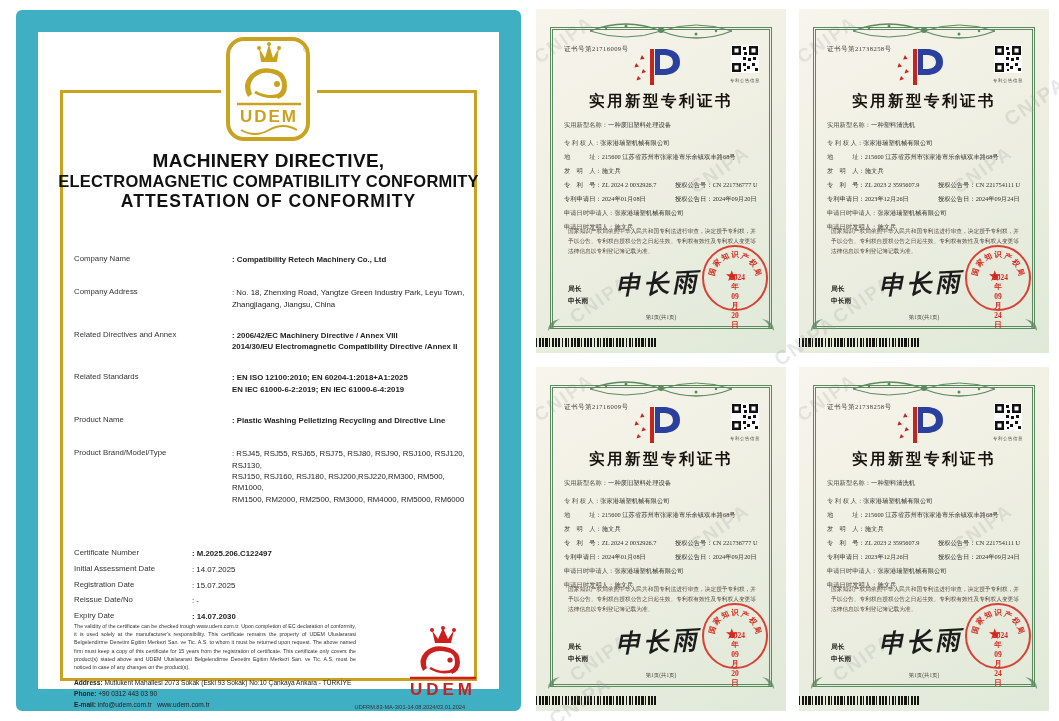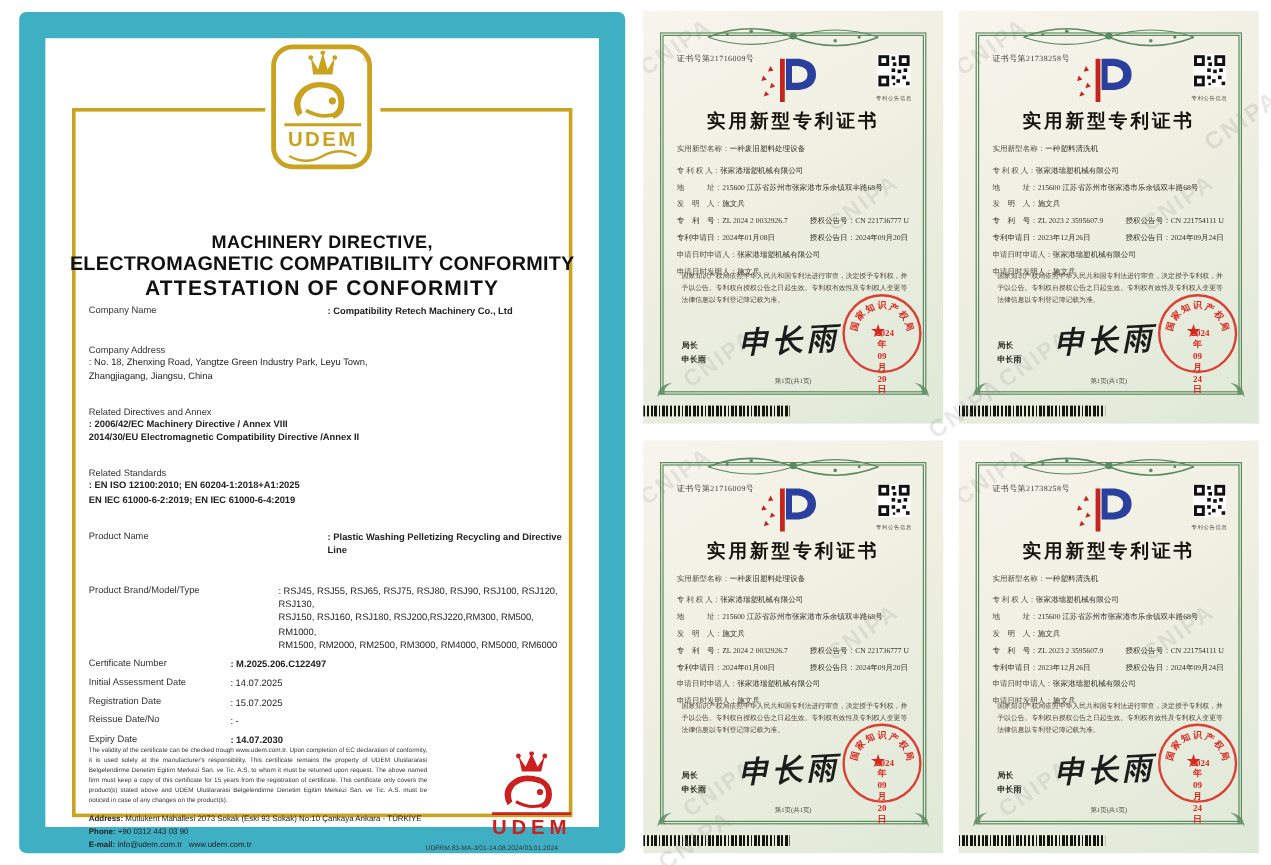--- a/index.html
+++ b/index.html
@@ -9,31 +9,31 @@
 
   
   .udem-cert { position:absolute; left:16px; top:10px; width:505px; height:701px;
     border:22px solid #3fafc4; border-radius:6px; background:#fff; }
   .u-inner { position:relative; width:100%; height:100%; background:#fff; }
   .u-frame { position:absolute; left:22px; right:22px; top:58px; bottom:8px;
     border:3px solid #c9a21f; }
   .u-logo { position:absolute; left:50%; transform:translateX(-50%); top:4px;
     width:96px; height:110px; background:#fff; z-index:2; padding:0 4px; }
   .u-titles { position:absolute; top:118px; left:0; right:0; text-align:center; color:#111; }
-  .u-t1 { font-size:15px; font-weight:bold; letter-spacing:.3px;margin-top:44px; }
+  .u-t1 { font-size:19px; font-weight:bold; letter-spacing:.3px; }
   .u-t2 { font-size:16.5px; font-weight:bold; letter-spacing:.2px; }
   .u-t3 { font-size:17.5px; font-weight:bold; letter-spacing:1px; }
   .u-intro { position:absolute; top:176px; left:40px; right:40px; text-align:center;
     font-size:7.3px; line-height:1.45; color:#222; white-space:pre-line; }
   .u-fields { position:absolute; top:222px; left:36px; right:30px; }
   .u-row { display:flex; font-size:7.8px; color:#222; }
   .u-row .lab { width:158px; flex:none; color:#333; }
   .u-row .val { flex:1; white-space:pre-line; line-height:1.45; }
   .u-row .val.b { font-weight:bold; }
-  .u-row.m1 { margin-bottom:22px;gap:41px; } .u-row.m2 { margin-bottom:20px;flex-direction:column; }
+  .u-row.m1 { margin-bottom:22px; } .u-row.m2 { margin-bottom:20px; }
   .u-row.m3 { margin-bottom:24px; }
   .u-certblock { position:absolute; top:516px; left:36px; width:270px; }
   .u-certblock .u-row { margin-bottom:4.5px; }
   .u-certblock .lab { width:118px; }
   .u-sig { position:absolute; top:488px; left:296px; width:190px; text-align:center; }
   .u-sig-lines { font-size:7.4px; line-height:1.5; color:#222; white-space:pre-line; margin-top:2px; }
   .u-fine { position:absolute; top:590px; left:36px; width:282px; font-size:5.3px;
     line-height:1.55; color:#333; text-align:justify; }
   .u-addr { position:absolute; top:646px; left:36px; width:330px; font-size:6.6px;
     line-height:1.65; color:#222; }

